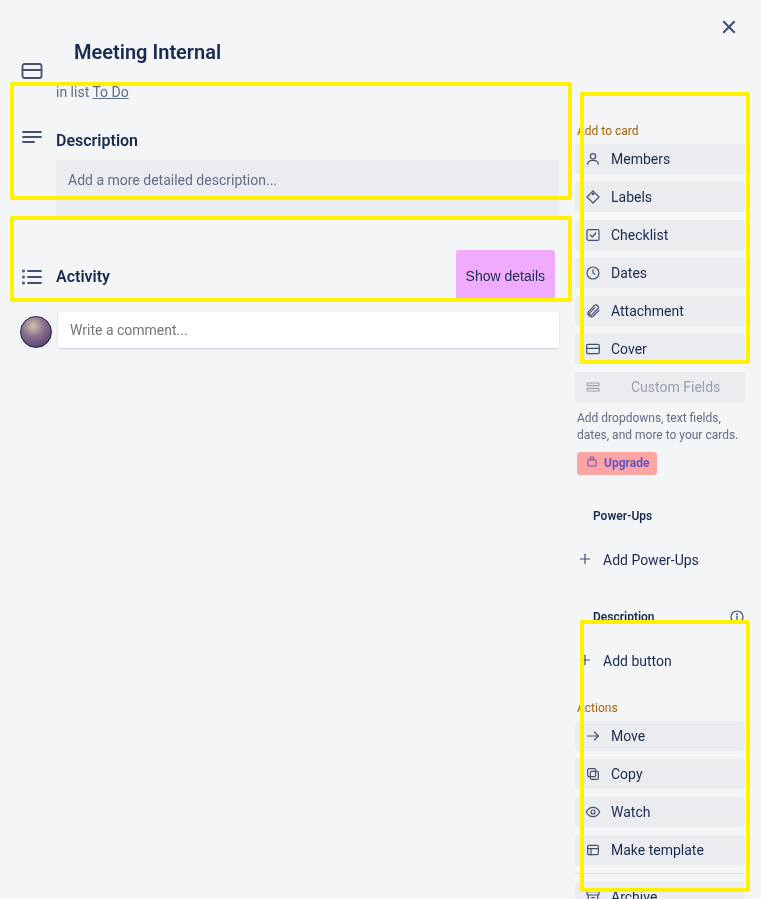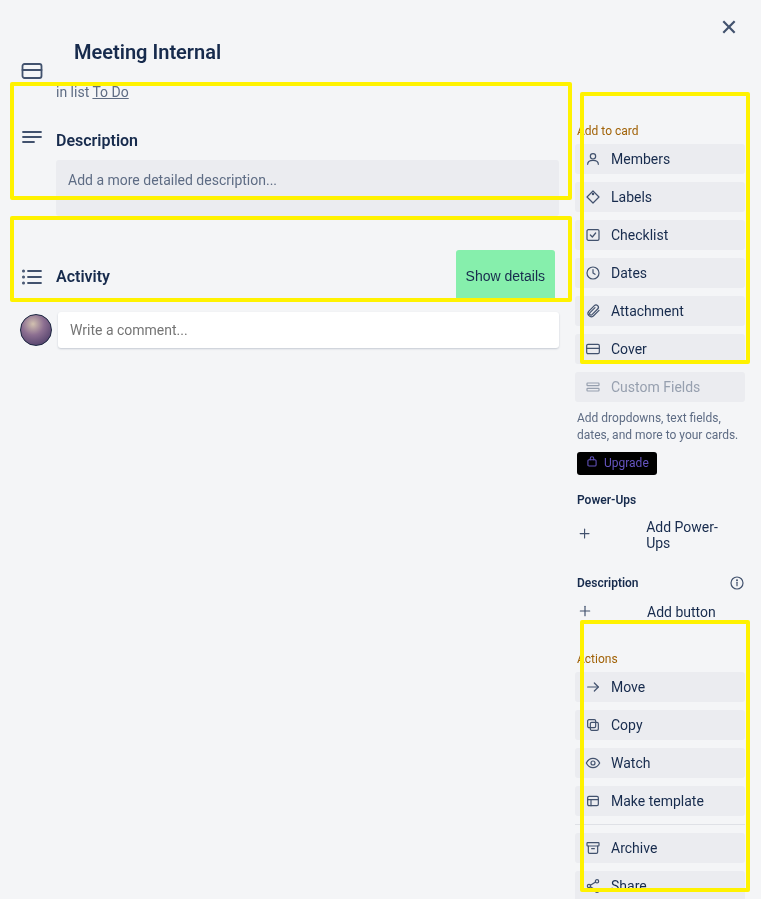--- a/index.html
+++ b/index.html
@@ -81,41 +81,41 @@
     padding-top:2px;
   }
   .section-title {
     font-size: 16px;
     font-weight: 600;
     color: #172b4d;
     margin: 0 0 0 12px;
     flex: 1;
   }
   .show-details {
-    background: #86efac;
+    background: #f0abfc;
     border: none;
     border-radius: 3px;
     padding: 18px 10px;
     font-size: 14px;
     color: #172b4d;
     cursor: pointer;
     margin-right: 4px;
   }
   .desc-input {
     margin: 10px 0 0 36px;
     background: #ebecf0;
     border-radius: 3px;
     padding: 12px 12px 28px 12px;
     font-size: 14px;
     color: #5e6c84;
     cursor: pointer;
   }
   .comment-row {
     display:flex;
-    align-items:center;
+    align-items:flex-end;
     margin-top:10px;
     padding-left:0px;
   }
   .avatar {
     width: 32px; height: 32px;
     border-radius: 50%;
     background: radial-gradient(circle at 40% 30%, #d2c1b0 0%, #8c6f91 40%, #3b2f5c 100%);
     border: 1px solid #1b2640;
     flex-shrink:0;
   }
@@ -152,69 +152,68 @@
     border-radius: 3px;
     padding: 7px 10px;
     font-size: 14px;
     color: #172b4d;
     cursor: pointer;
     width: 100%;
     margin-bottom: 8px;
     text-align: center;
     font-family: inherit;
   }
-  .side-btn.muted { color: #97a0af; }
+  .side-btn.muted { color: #97a0af; gap: 20px; }
   .side-btn .bicon {
     width: 16px; height: 16px;
     margin-right: 10px;
     display:flex; align-items:center; justify-content:center;
     color: #42526e;
   }
   .side-btn.muted .bicon { color: #97a0af; }
   .hint {
     font-size: 12px;
     color: #5e6c84;
     line-height: 1.4;
     margin: 0 0 8px 2px;
   }
   .upgrade-badge {
     display:inline-flex;
     align-items:center;
-    background:#000000;
+    background:#fca5a5;
     color:#6554c0;
     font-size:12px;
-    font-weight:400;
+    font-weight:700;
     border-radius:3px;
     padding:3px 8px;
     margin-left:2px;
     cursor:pointer;
   }
   .upgrade-badge .bicon { width:14px; margin-right:5px; color:#6554c0;}
   .plain-btn {
     display:flex;
     align-items:center;
     background:transparent;
     border:none;
     padding:6px 8px 6px 2px;
     font-size:14px;
     color:#172b4d;
     cursor:pointer;
     font-family: inherit;
     width:100%;
     text-align:left;
-    gap:44px;
   }
   .plain-btn .bicon { width:16px; margin-right:10px; color:#42526e; }
   .group-head {
     display:flex;
     align-items:center;
     justify-content:space-between;
     margin: 18px 0 6px 2px;
   }
-  .group-head .side-heading { margin:0; }
+  .group-head .side-heading { margin:16px; }
   .info-icon { width:16px;height:16px;color:#42526e; cursor:pointer;}
   .divider { height:1px; background:#dfe1e6; margin:2px 0 8px 0; }
   svg { width:100%; height:100%; stroke:currentColor; fill:none; stroke-width:1.8; stroke-linecap:round; stroke-linejoin:round; }
 </style>
 </head>
 <body>
 
 <div class="card-back">
 
   <div class="close-btn">✕</div>

